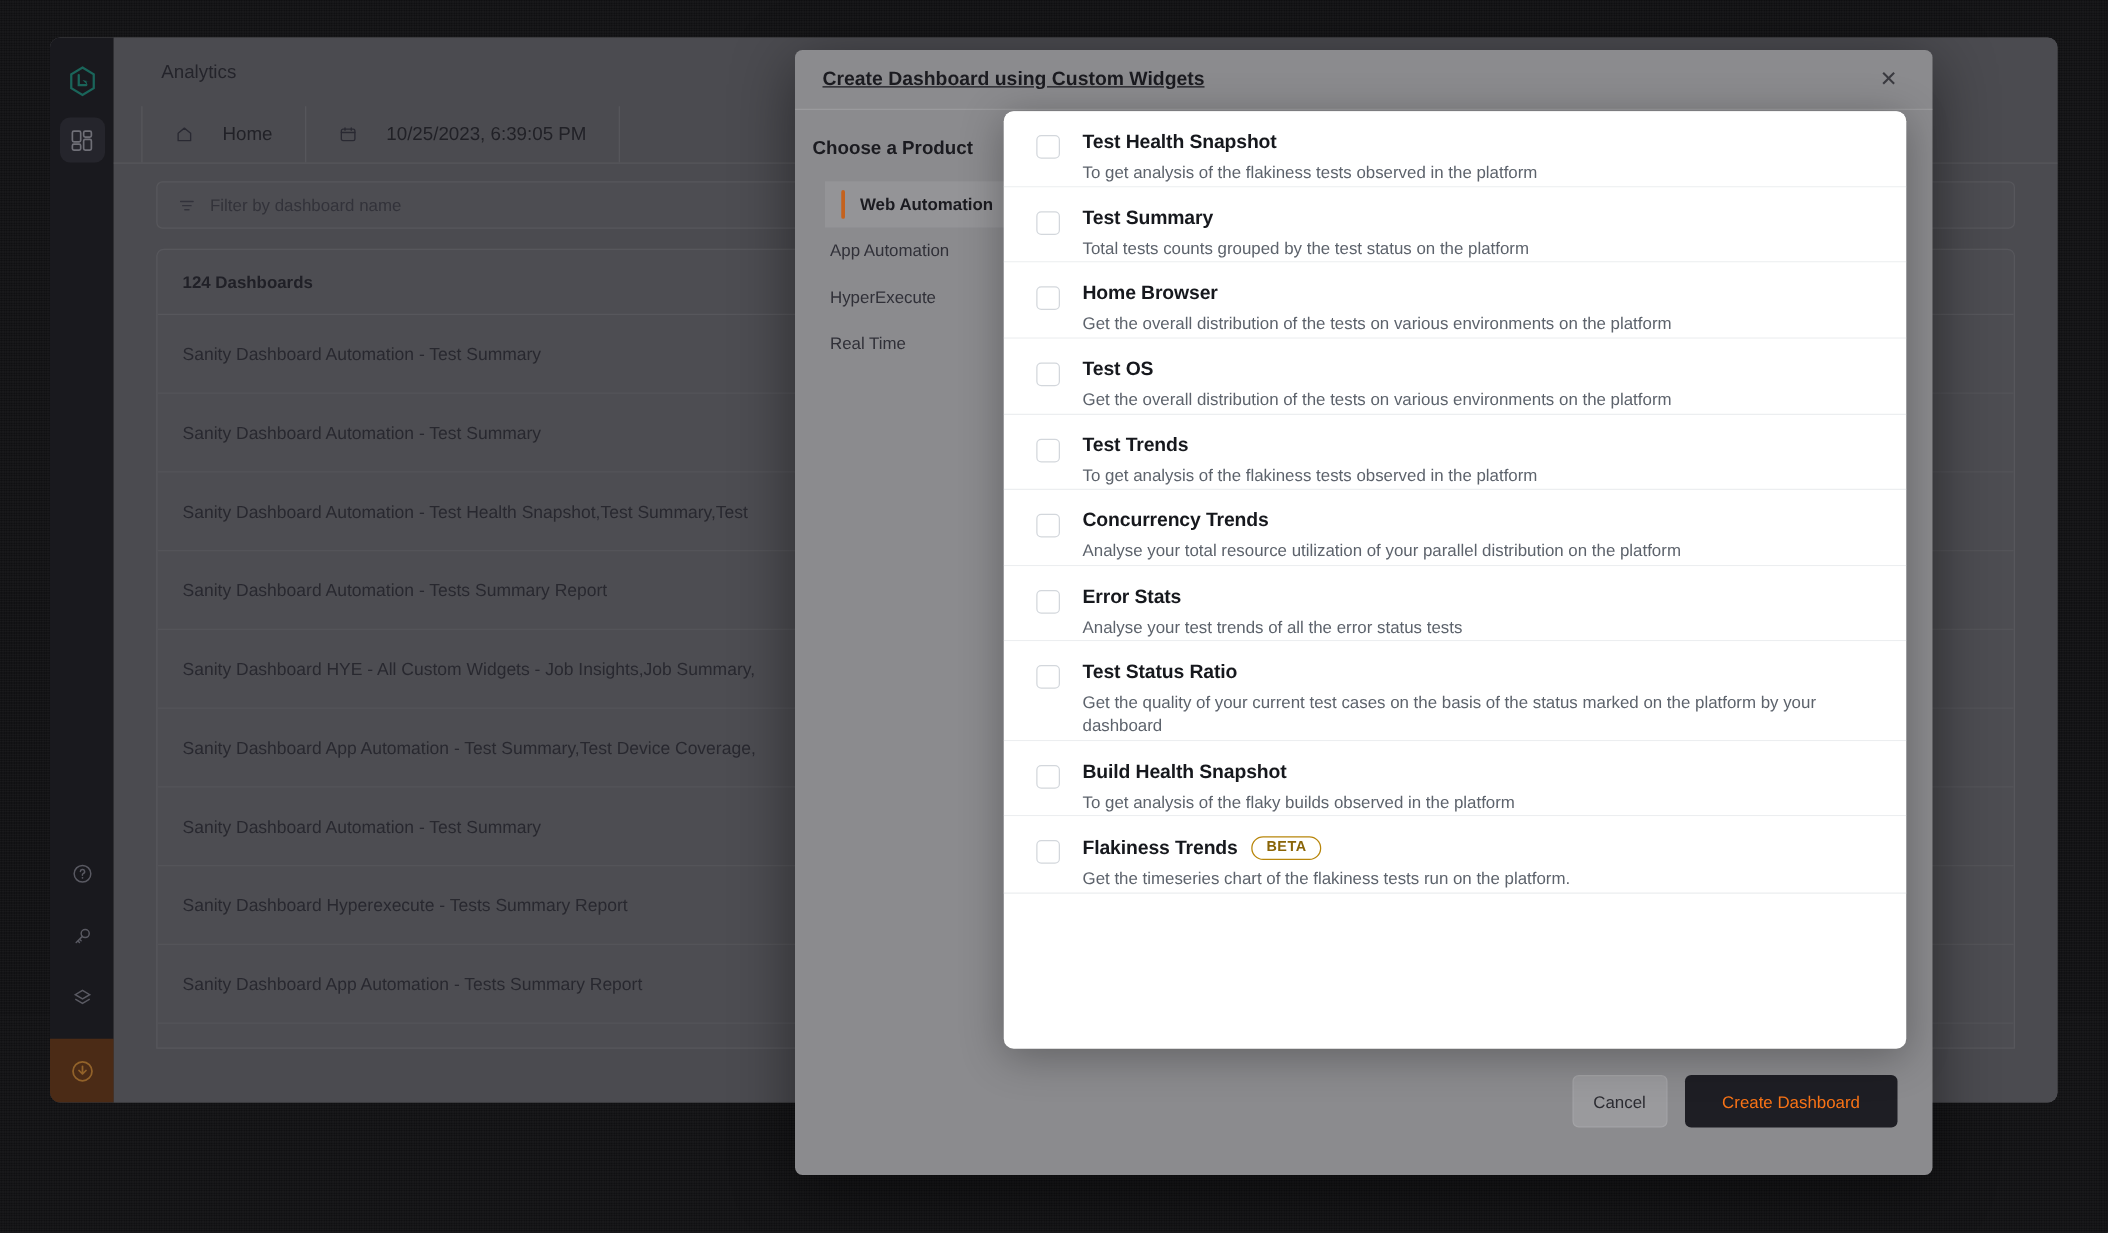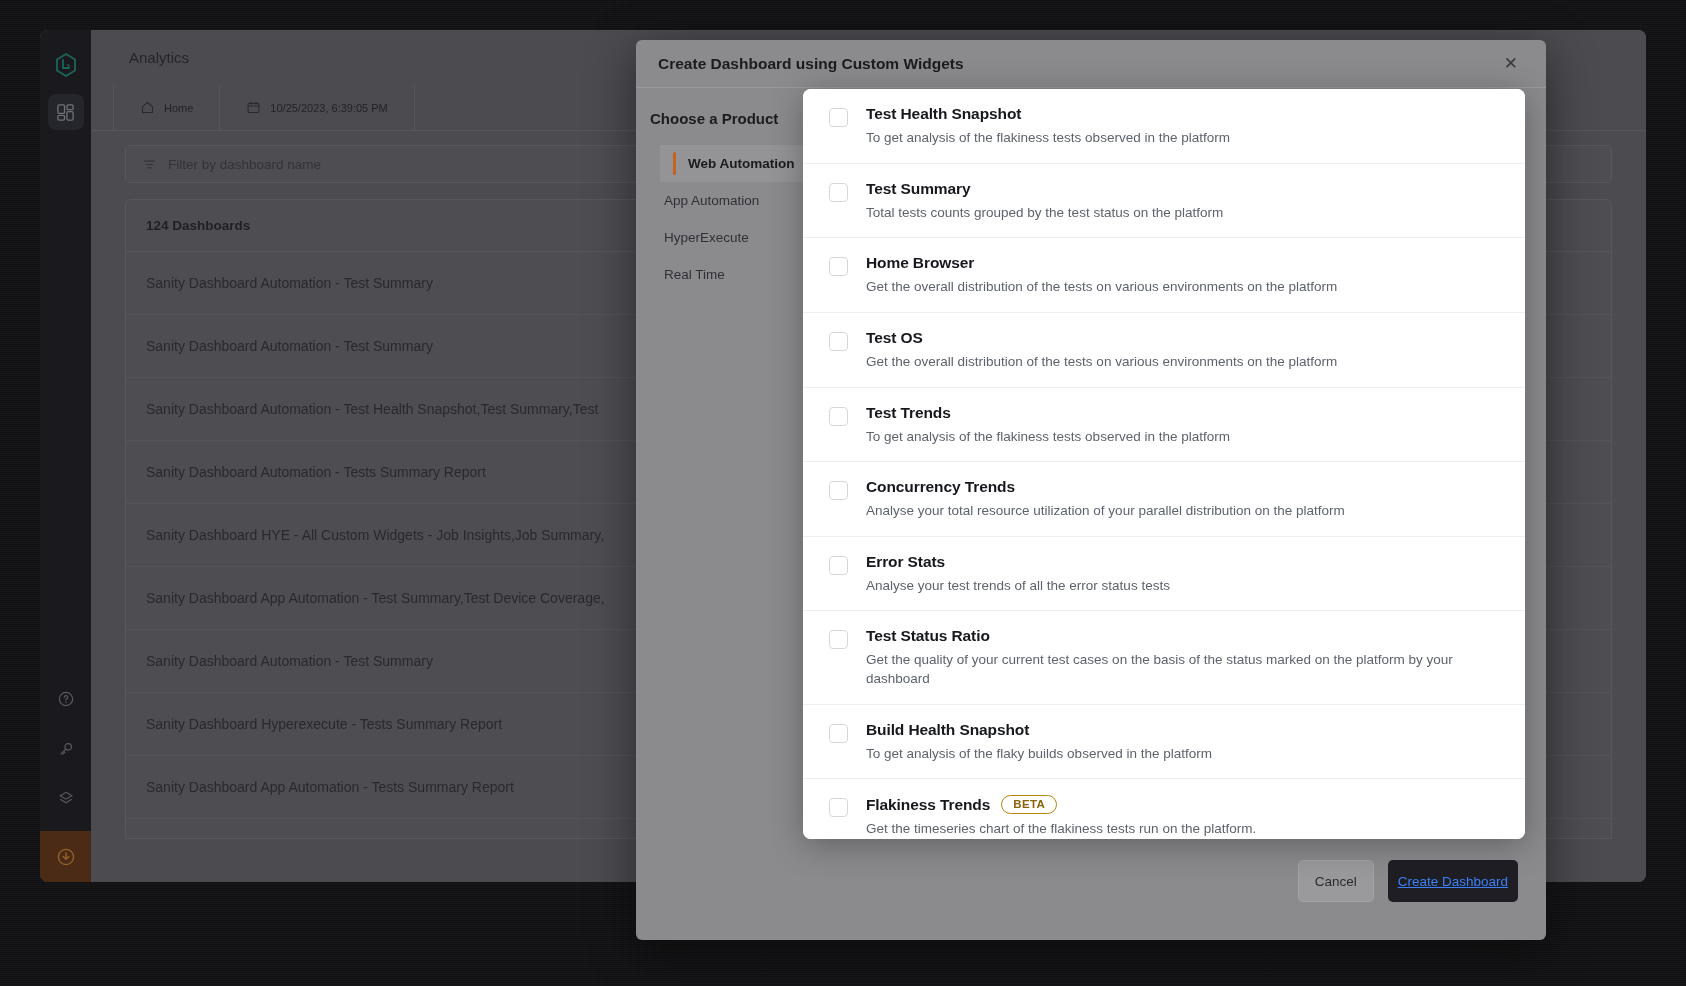--- a/index.html
+++ b/index.html
@@ -94,23 +94,23 @@
     font-weight: 500;
   }
   .tabbar {
     height: 46px;
     display: flex;
     align-items: stretch;
     border-bottom: 1px solid #6a6a6f;
     padding-left: 22px;
   }
   .tab {
-    display: flex; align-items: center; gap: 9px;
+    display: flex; align-items: center; gap: 23px;
     padding: 0 26px;
-    font-size: 11px;
+    font-size: 15px;
     color: #26262c;
     border-right: 1px solid #6a6a6f;
   }
   .tab.first { border-left: 1px solid #6a6a6f; }
 
   .filter-wrap { padding: 14px 34px 0 34px; }
   .filter-box {
     height: 38px;
     border: 1px solid #6b6b70;
     border-radius: 5px;
@@ -180,20 +180,21 @@
   .modal-head {
     height: 48px;
     display: flex; align-items: center; justify-content: space-between;
     padding: 0 22px 0 22px;
     border-bottom: 1px solid #9a9a9d;
   }
   .modal-title {
     font-size: 15.5px;
     font-weight: 700;
     color: #1b1b20;
+    text-decoration: underline;
   }
   .modal-close {
     font-size: 17px;
     color: #3a3a40;
     line-height: 1;
     padding: 4px 6px;
   }
   .choose-label {
     padding: 22px 0 0 14px;
     font-size: 15px;
@@ -242,23 +243,22 @@
     font-size: 13.5px;
     padding: 0 16px;
   }
   .btn-cancel {
     border: 1px solid #a3a3a6;
     color: #2b2b31;
     background: #9a9a9d;
   }
   .btn-primary {
     background: #1e1e24;
-    color: #3b82f6;
-    padding: 0 10px;
-    text-decoration: underline;
+    color: #f97316;
+    padding: 0 30px;
   }
 
   
   .widget-panel {
     position: absolute;
     left: 803px;
     top: 89px;
     width: 722px;
     height: 750px;
     background: #ffffff;
@@ -267,21 +267,21 @@
     overflow: hidden;
   }
   .widget-scroll {
     height: 100%;
     overflow-y: auto;
   }
   .widget-row {
     display: flex;
     align-items: flex-start;
     gap: 18px;
-    padding: 16px 24px 15px 26px;
+    padding: 16px 24px 1px 26px;
     border-bottom: 1px solid #eceef0;
     background: #fff;
   }
   .wbox {
     width: 19px; height: 19px;
     border: 1.5px solid #d3d7dc;
     border-radius: 4px;
     flex: none;
     margin-top: 3px;
     background: #fff;

